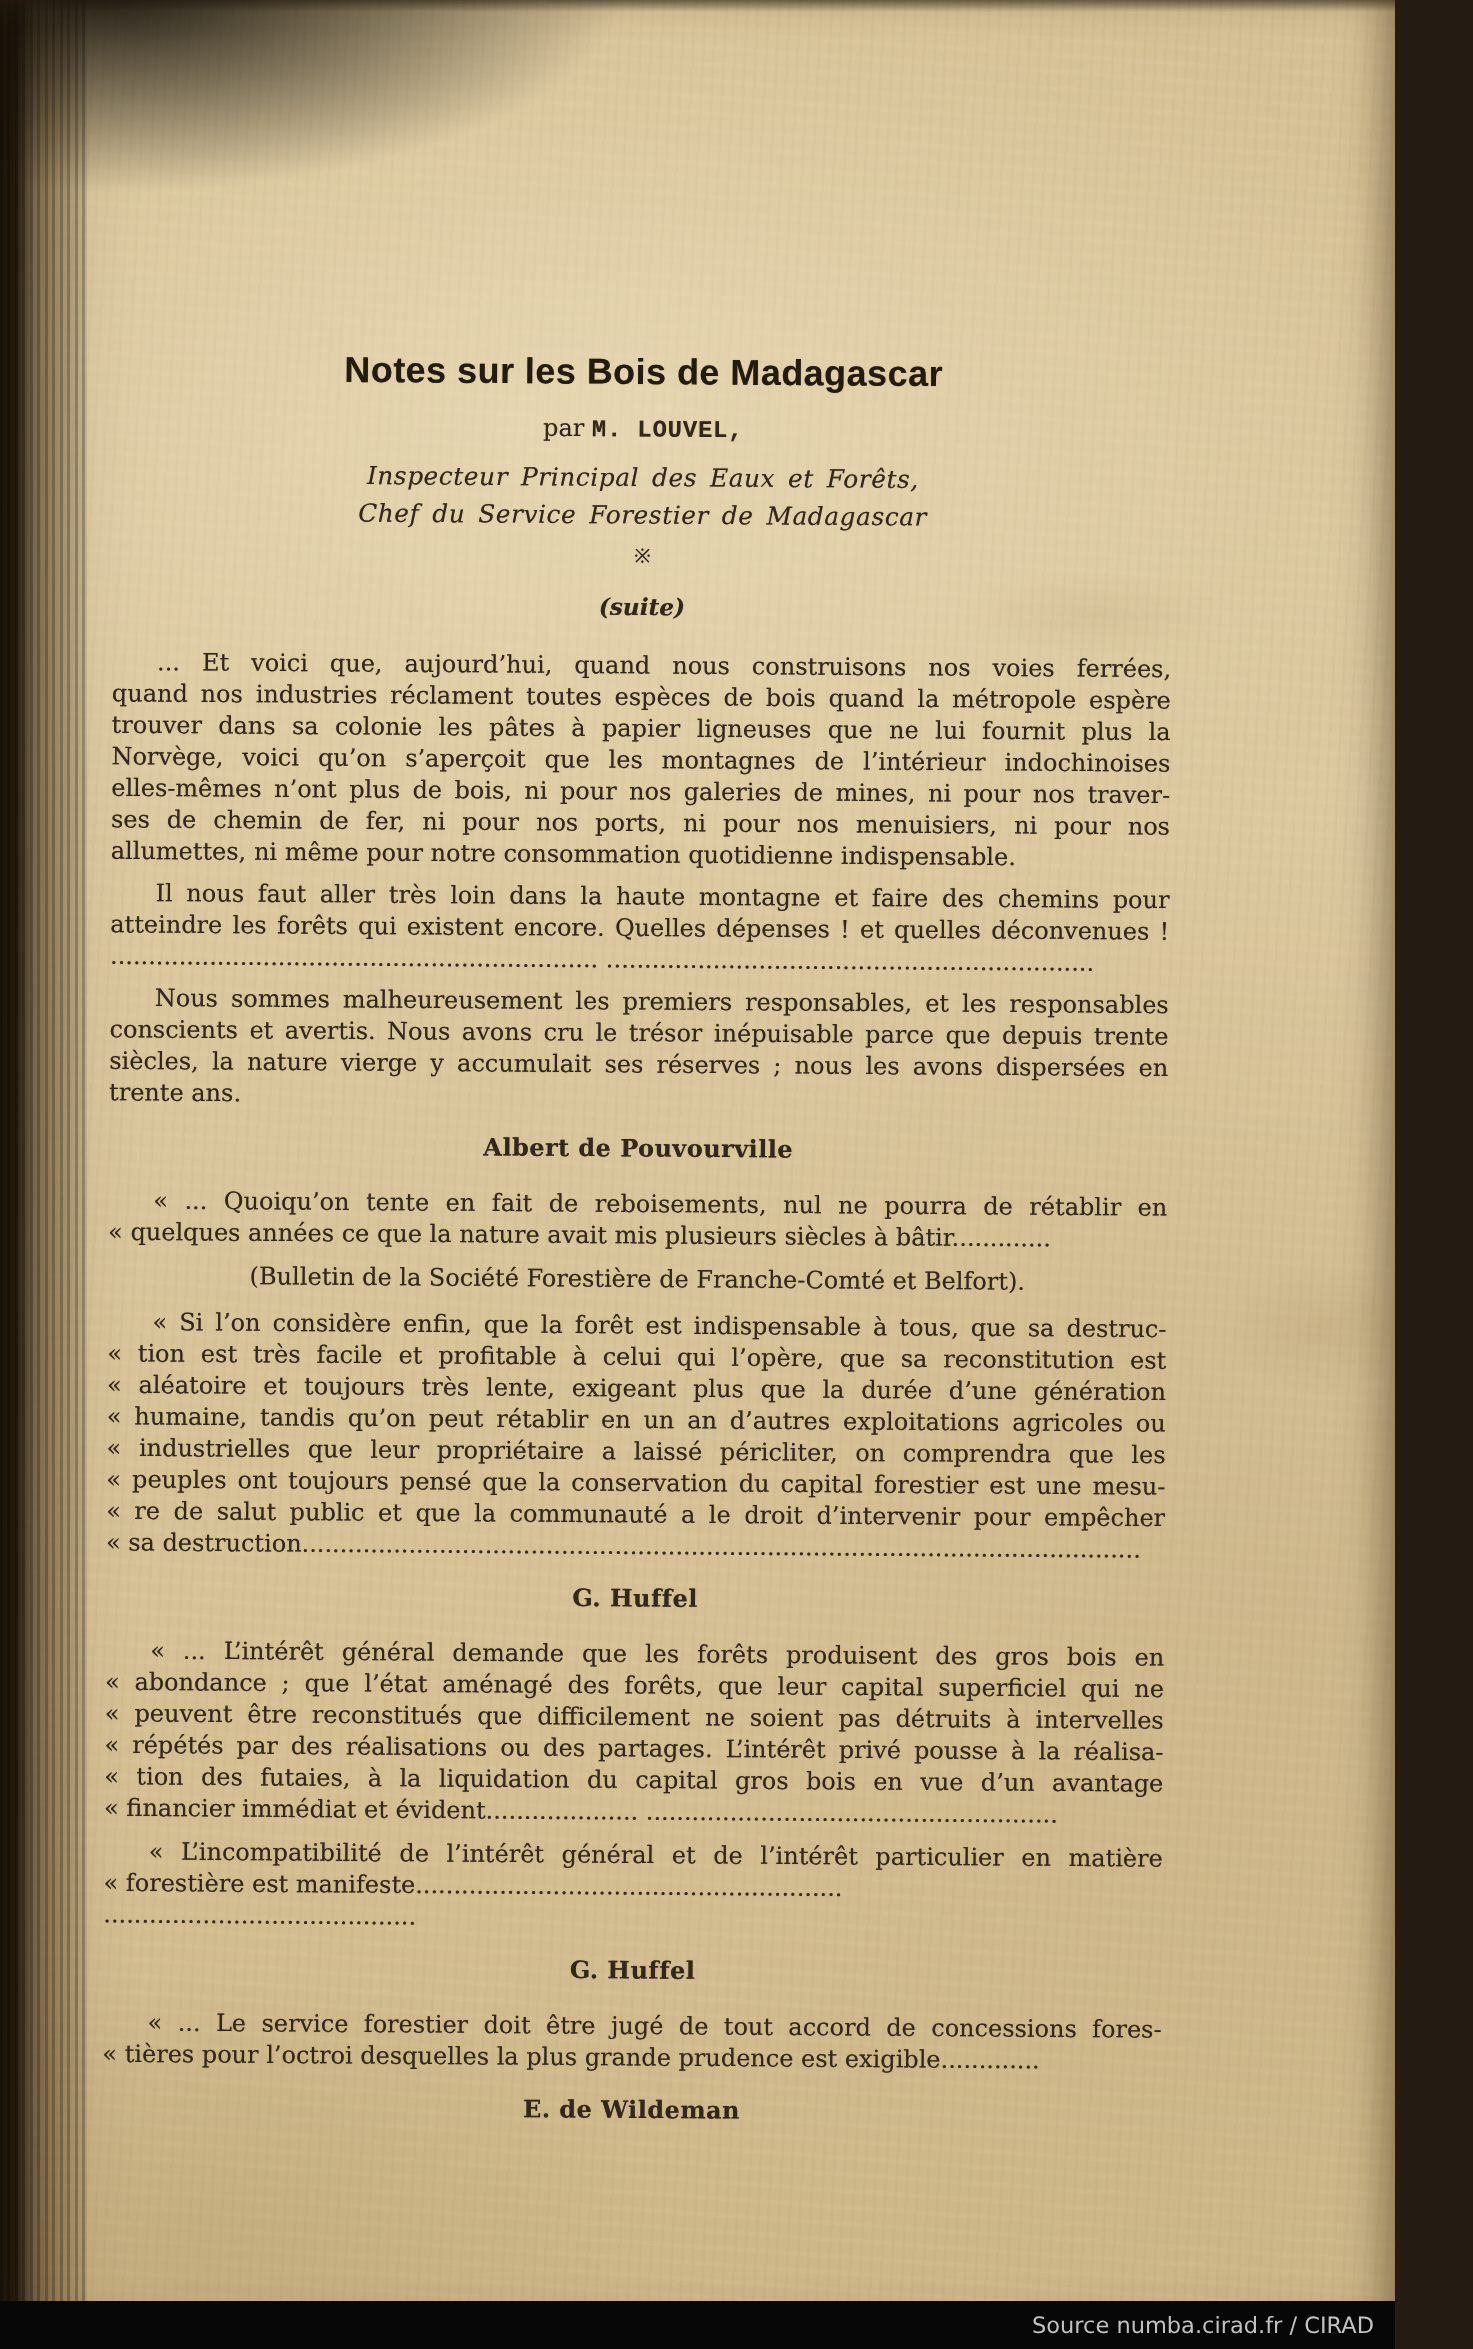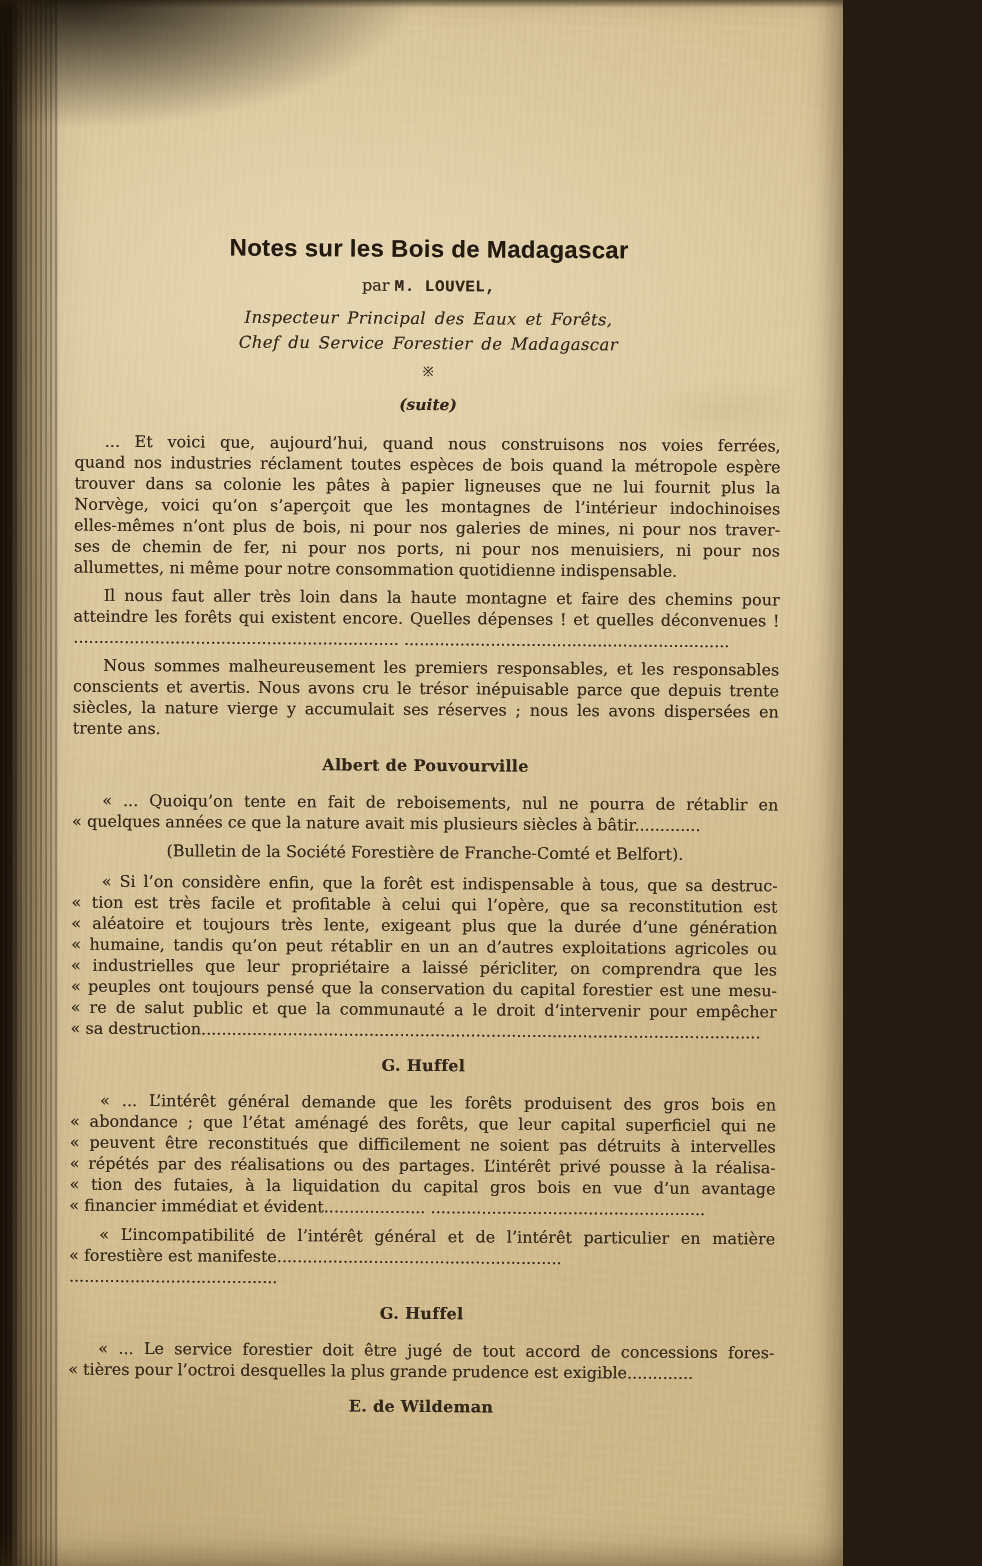--- a/index.html
+++ b/index.html
@@ -1,18 +1,18 @@
 <!DOCTYPE html>
 <html><head>
 <meta charset="utf-8">
 <style>
   html,body{margin:0;padding:0;background:#241c12;}
   .page{
     position:relative;
-    width:843px;height:1566px;
+    width:930px;height:1566px;
     overflow:hidden;
     background-color:#d7c399;
     background-image:
       radial-gradient(ellipse 900px 520px at 42% 18%, rgba(241,229,197,0.55), rgba(241,229,197,0) 65%),
       radial-gradient(ellipse 720px 900px at 92% 68%, rgba(175,148,100,0.22), rgba(175,148,100,0) 60%),
       radial-gradient(ellipse 520px 320px at 14% 96%, rgba(168,143,96,0.28), rgba(168,143,96,0) 60%),
       repeating-linear-gradient(93deg, rgba(150,125,82,0.05) 0 2px, rgba(0,0,0,0) 2px 7px),
       repeating-linear-gradient(4deg, rgba(236,223,189,0.06) 0 3px, rgba(0,0,0,0) 3px 11px),
       linear-gradient(180deg,#d5c094,#dcc9a0 35%,#d5c094 75%,#ccb687);
     font-family:"DejaVu Serif", serif;
@@ -164,15 +164,18 @@
     <div class="attribution">G. Huffel</div>
 
     <div class="para quote">
         <div class="line first just">« ... Le service forestier doit être jugé de tout accord  de concessions fores-</div>
         <div class="line">« tières pour l’octroi desquelles la plus grande prudence est exigible.............</div>
       </div>
 
     <div class="attribution">E. de Wildeman</div>
   </div>
 
+  <div class="source-bar">
+    <span>Source numba.cirad.fr / CIRAD</span>
+  </div>
 
   <div class="vignette"></div>
 </div>
 
 </body></html>

